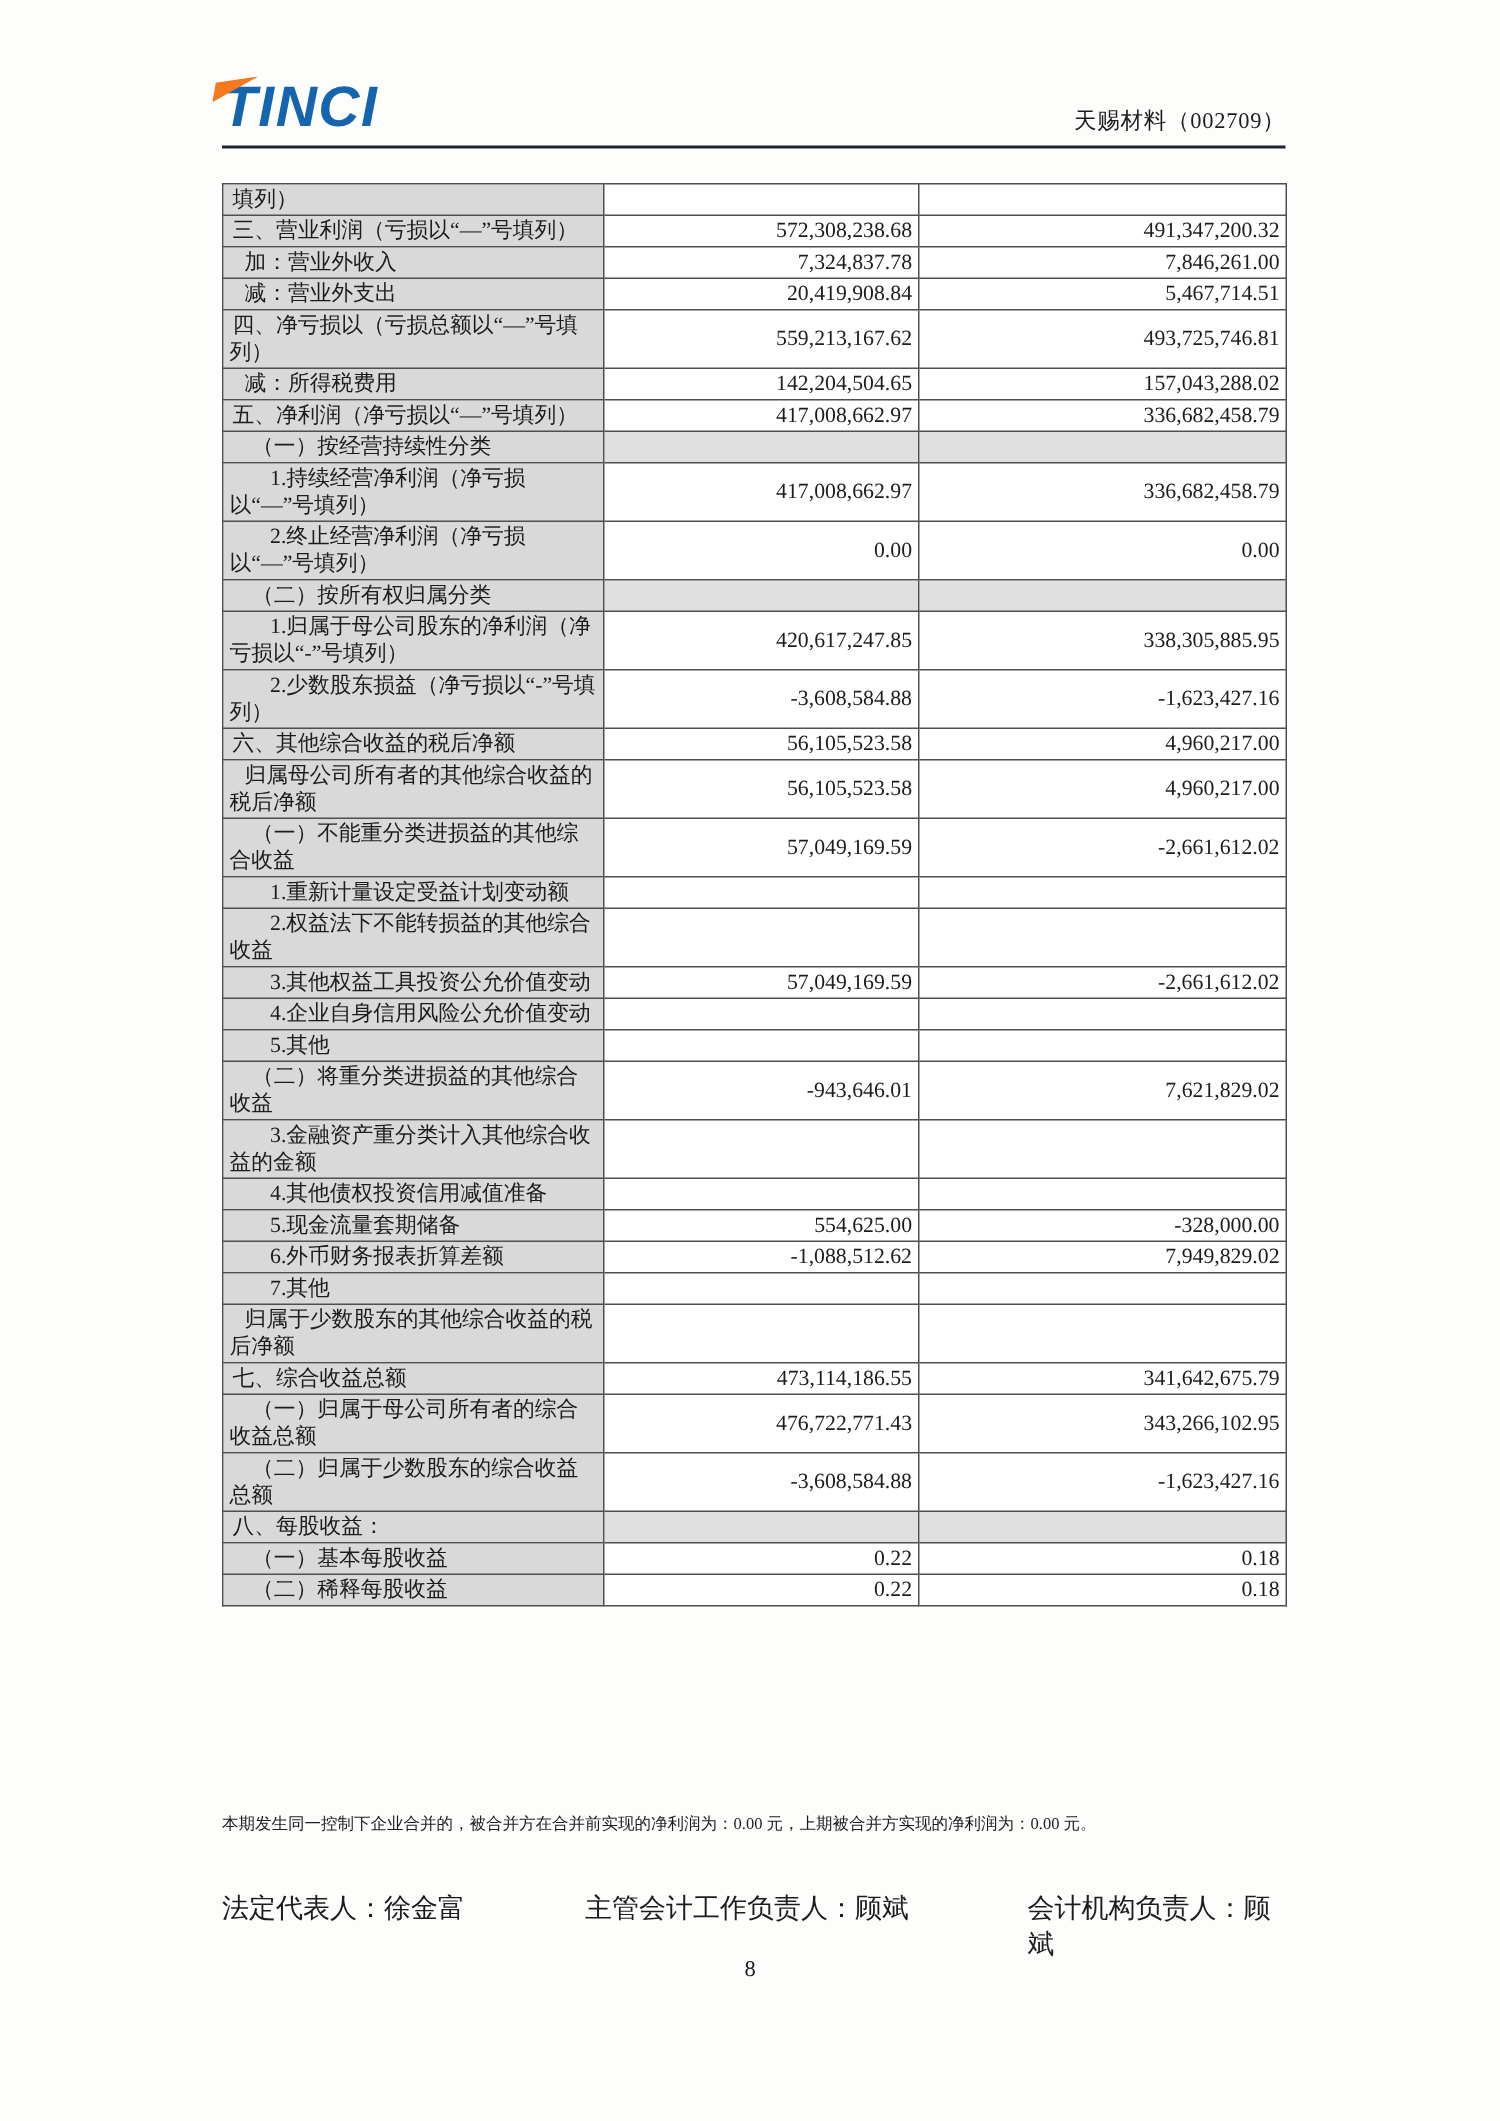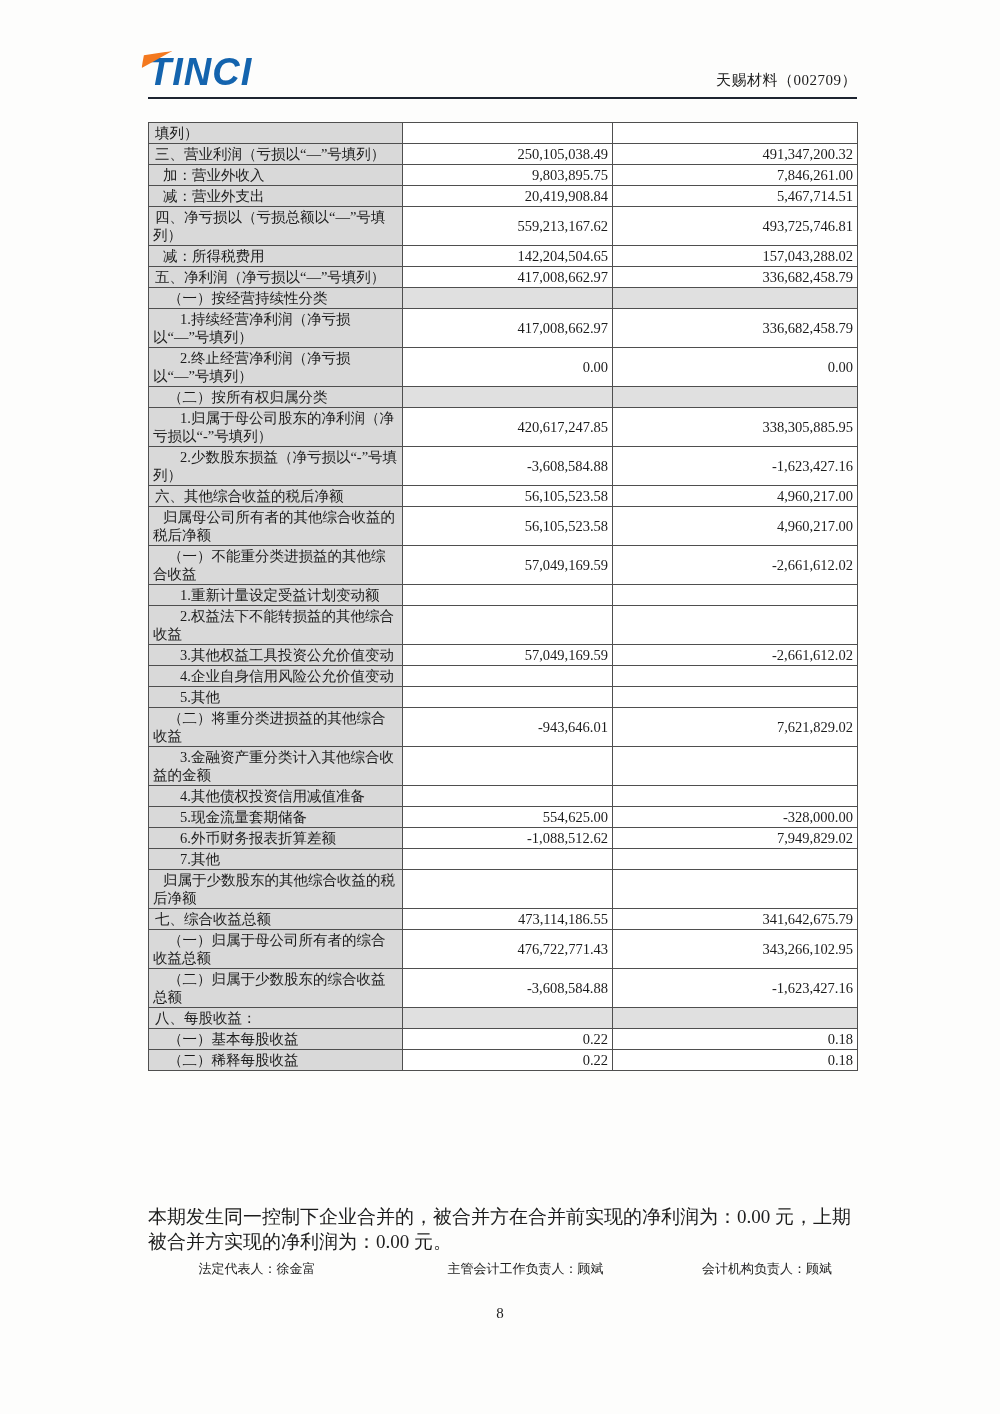--- a/index.html
+++ b/index.html
@@ -43,30 +43,30 @@
   td.val{text-align:right;padding-right:6px;font-size:15px;background:#fff;}
   tr.shaded td.val{background:#e0e0e0;}
   .ind0{text-indent:2px;}
   .ind1{text-indent:10px;}
   .ind2{text-indent:15px;}
   .ind3{text-indent:27px;}
 
   
   .footnote{
     position:absolute;left:148px;top:1204px;width:712px;margin:0;
-    font-size:19px;line-height:25px;text-align:left;
+    font-size:11px;line-height:25px;text-align:left;
   }
   .signatures{
-    position:absolute;left:136px;top:1260px;width:709px;
-    font-size:13px;display:flex;text-align:center;
+    position:absolute;left:148px;top:1260px;width:709px;
+    font-size:18px;display:flex;
   }
   .signatures span{display:block;}
   .sig-1{width:242px;}
   .sig-2{width:295px;}
-  .sig-3{flex:1;margin-left:16px;}
+  .sig-3{flex:1;}
   .pageno{
     position:absolute;left:0;top:1305px;width:1000px;
     text-align:center;font-size:15px;
   }
 </style>
 </head>
 <body>
 
 <div class="page">
 
@@ -86,26 +86,26 @@
       <col style="width:245px">
     </colgroup>
     <tbody>
         <tr>
           <td class="lbl ind0">填列）</td>
           <td class="val"></td>
           <td class="val"></td>
         </tr>
         <tr>
           <td class="lbl ind0">三、营业利润（亏损以“—”号填列）</td>
-          <td class="val">250,105,038.49</td>
+          <td class="val">572,308,238.68</td>
           <td class="val">491,347,200.32</td>
         </tr>
         <tr>
           <td class="lbl ind1">加：营业外收入</td>
-          <td class="val">9,803,895.75</td>
+          <td class="val">7,324,837.78</td>
           <td class="val">7,846,261.00</td>
         </tr>
         <tr>
           <td class="lbl ind1">减：营业外支出</td>
           <td class="val">20,419,908.84</td>
           <td class="val">5,467,714.51</td>
         </tr>
         <tr>
           <td class="lbl ind0">四、净亏损以（亏损总额以“—”号填列）</td>
           <td class="val">559,213,167.62</td>

